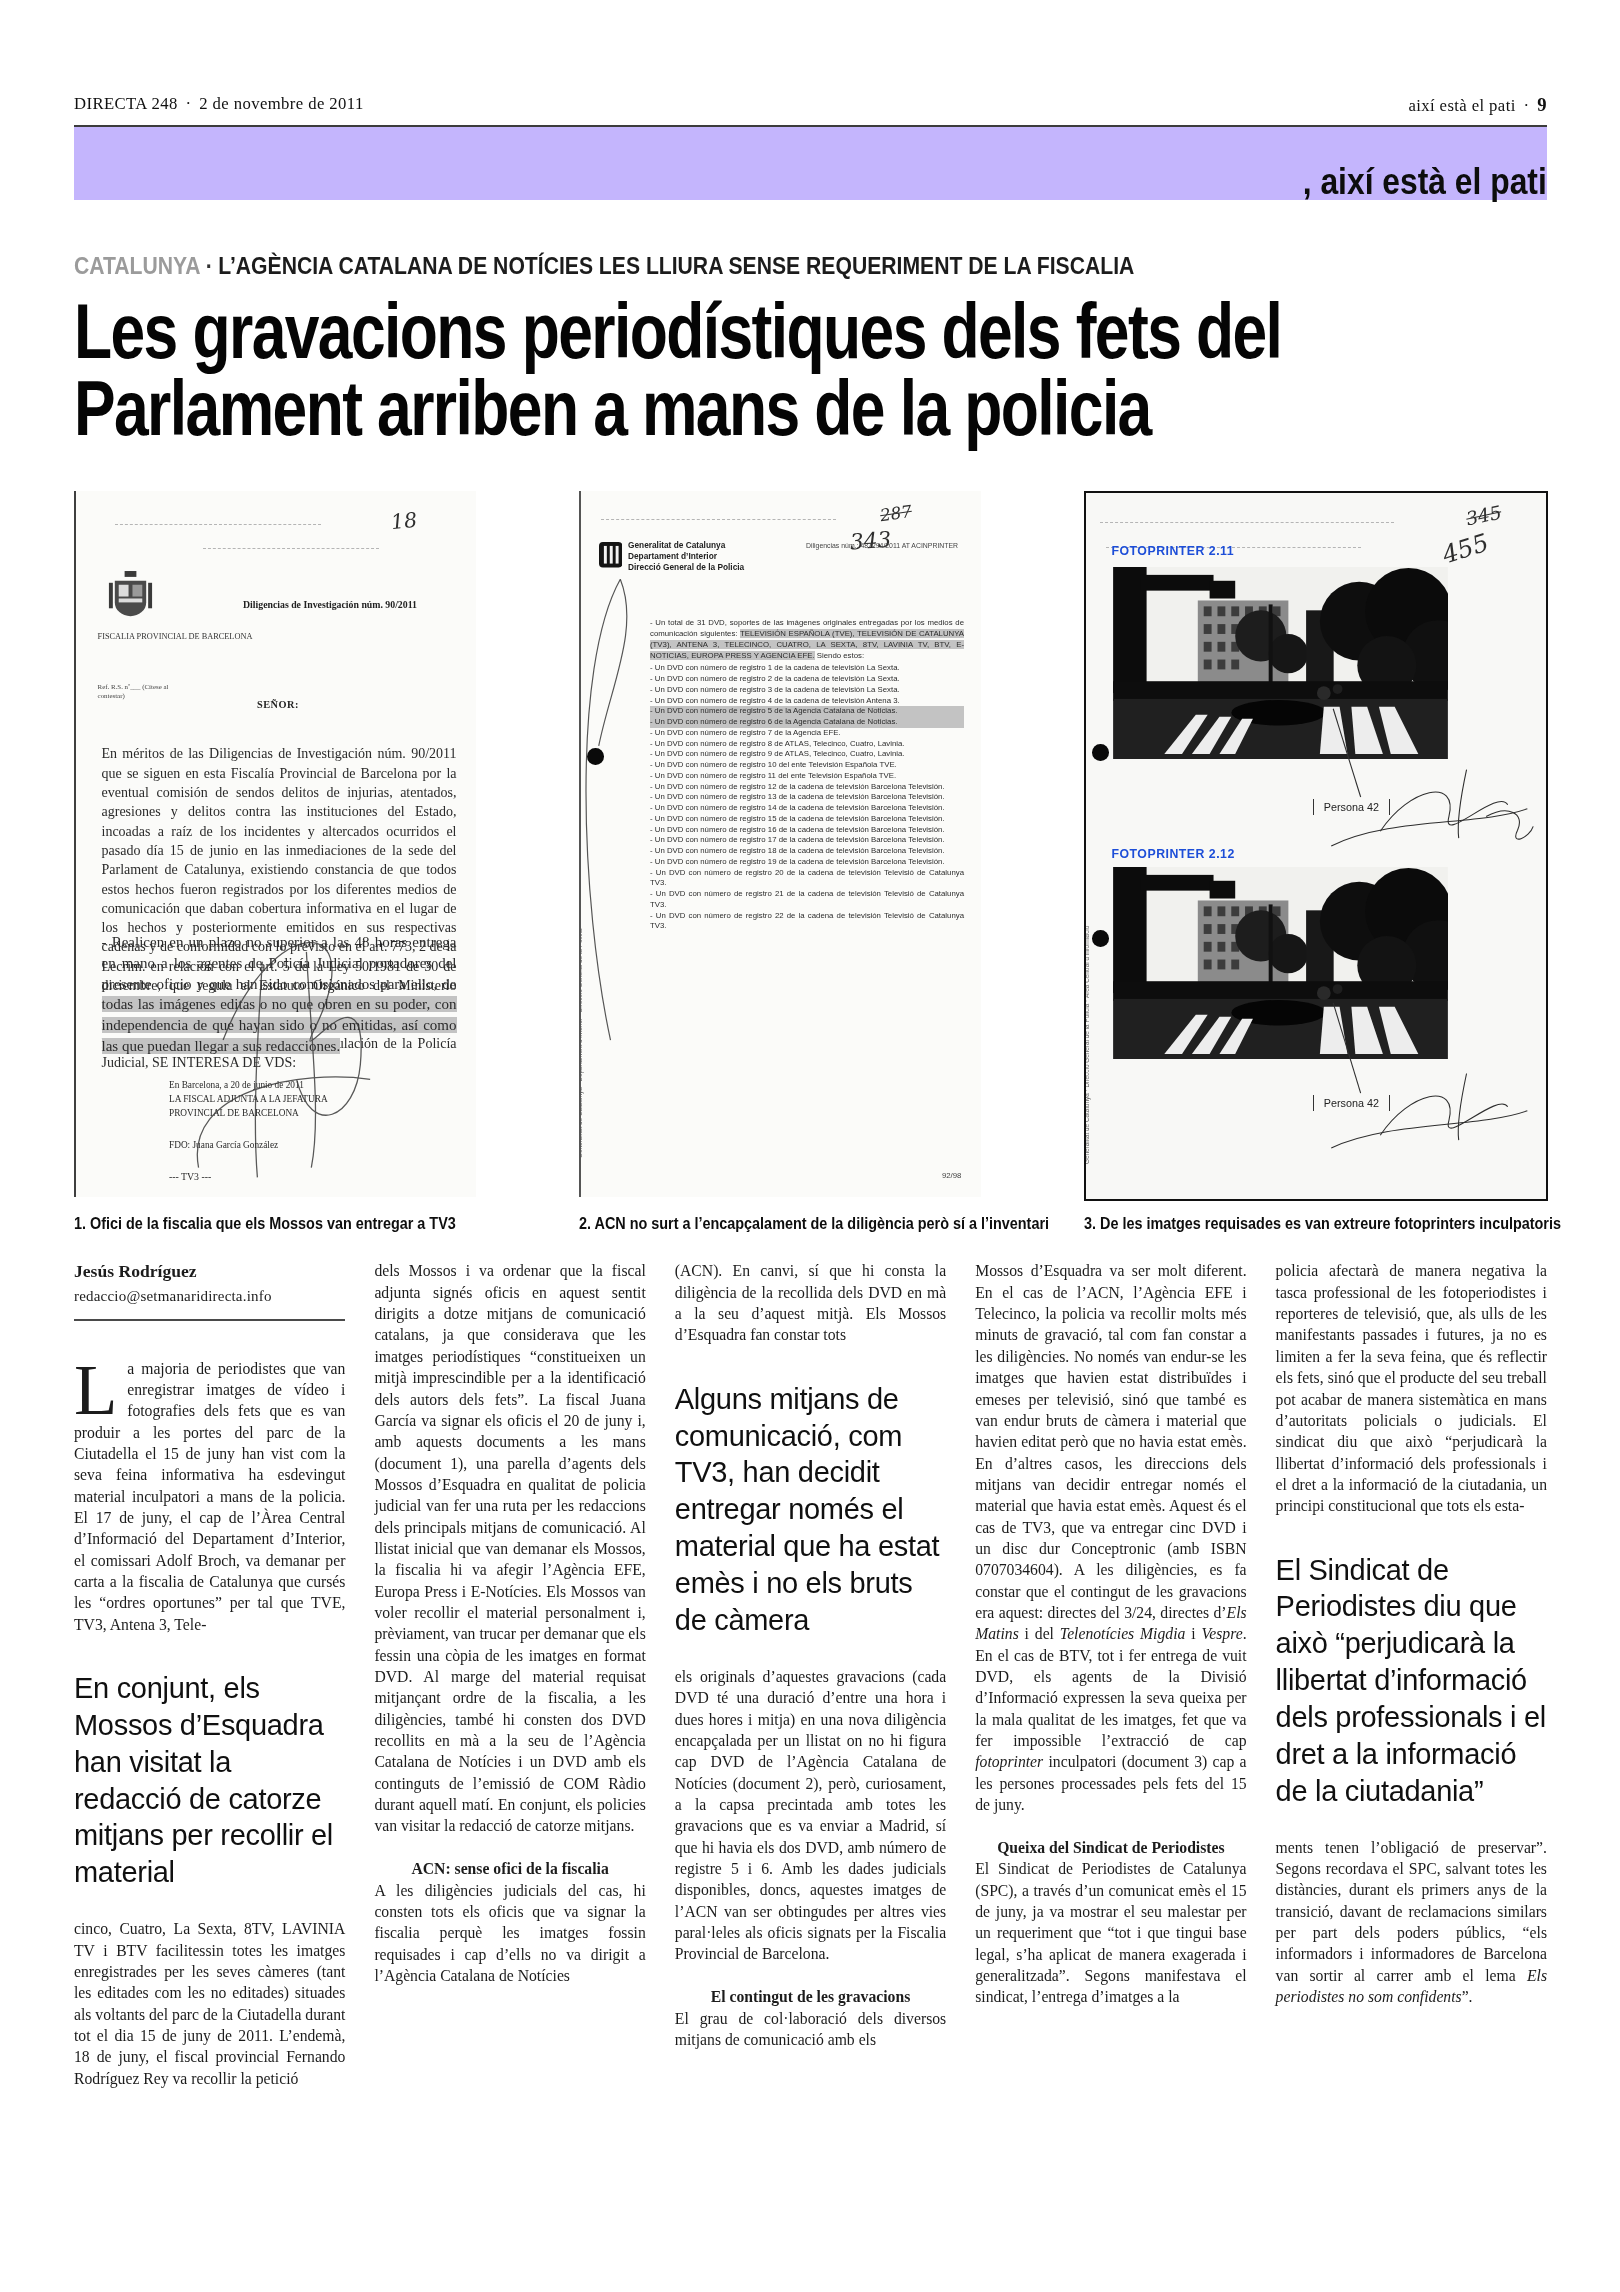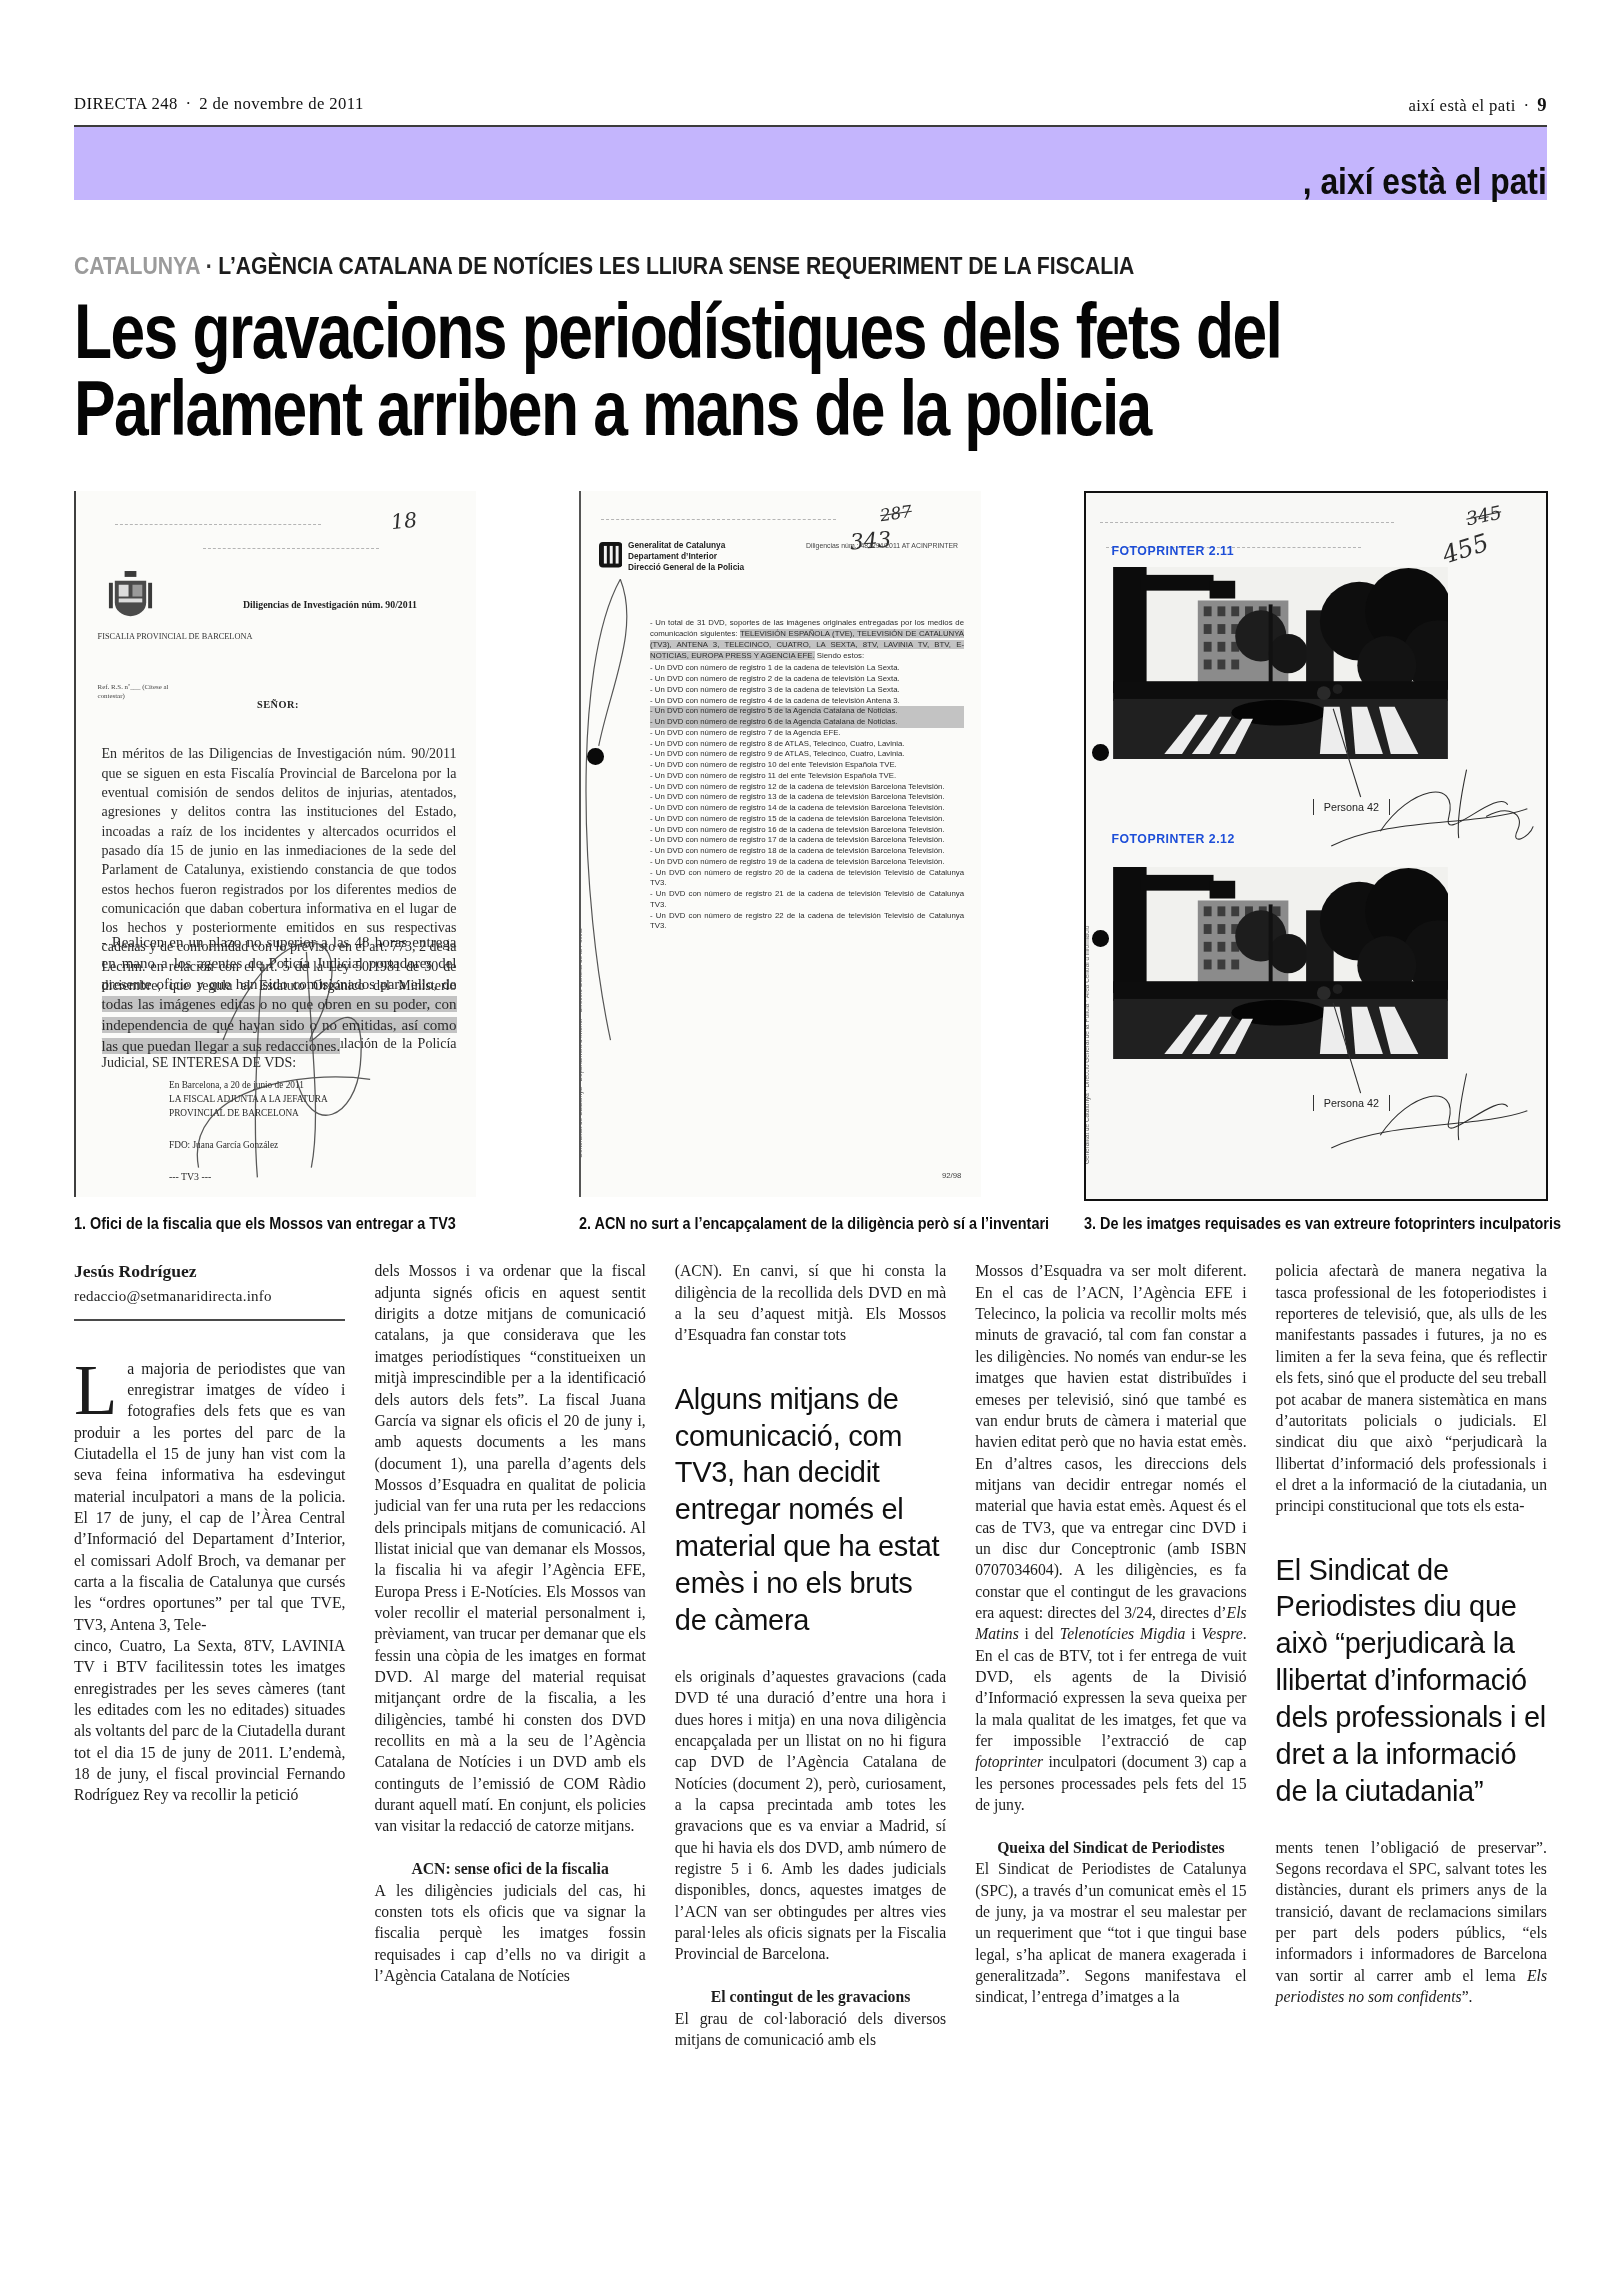--- a/index.html
+++ b/index.html
@@ -282,21 +282,21 @@
             <circle cx="228" cy="124" r="5" fill="#1f1f1f"></circle>
           </symbol>
         </svg>
 
         <div class="d3-label" style="top:51px;">FOTOPRINTER 2.11</div>
         <svg class="d3-photo" style="top:74px;" viewBox="0 0 340 195">
           <use href="#street-scene"></use>
         </svg>
         <span class="d3-callout" style="left:227px;top:306px;">Persona 42</span>
 
-        <div class="d3-label" style="top:339px;">FOTOPRINTER 2.12</div>
+        <div class="d3-label" style="top:354px;">FOTOPRINTER 2.12</div>
         <svg class="d3-photo" style="top:374px;" viewBox="0 0 340 195">
           <use href="#street-scene"></use>
         </svg>
         <span class="d3-callout" style="left:227px;top:602px;">Persona 42</span>
 
         <svg class="svgoverlay" width="464" height="706" viewBox="0 0 473 720">
           <g stroke="#2e2e2e" stroke-width="1.1" fill="none">
             <line x1="252" y1="220" x2="280" y2="310"></line>
             <line x1="252" y1="520" x2="280" y2="612"></line>
             <path d="M300 345 C 330 300, 380 290, 370 330 C 362 360, 420 300, 430 318"></path>
@@ -320,20 +320,21 @@
       <div class="caption"><span class="caption-inner">3. De les imatges requisades es van extreure fotoprinters inculpatoris</span></div>
     </div>
 
     <div class="art">
 
       <div class="col">
         <div class="byline-name">Jesús Rodríguez</div>
         <div class="byline-mail">redaccio@setmanaridirecta.info</div>
         <div class="byline-rule"></div>
         <p class="lead"><span class="dropcap">L</span><span>a majoria de periodistes que van enregistrar imatges de vídeo i fotografies dels fets que es van produir a les portes del parc de la Ciutadella el 15 de juny han vist com la seva feina informativa ha esdevingut material inculpatori a mans de la policia. El 17 de juny, el cap de l’Àrea Central d’Informació del Departament d’Interior, el comissari Adolf Broch, va demanar per carta a la fiscalia de Catalunya que cursés les “ordres oportunes” per tal que TVE, TV3, Antena 3, Tele-</span></p>
+        <div class="pullquote">En conjunt, els Mossos d’Esquadra han visitat la redacció de catorze mitjans per recollir el material</div>
         <p>cinco, Cuatro, La Sexta, 8TV, LAVINIA TV i BTV facilitessin totes les imatges enregistrades per les seves càmeres (tant les editades com les no editades) situades als voltants del parc de la Ciutadella durant tot el dia 15 de juny de 2011. L’endemà, 18 de juny, el fiscal provincial Fernando Rodríguez Rey va recollir la petició</p>
       </div>
 
       <div class="col">
         <p>dels Mossos i va ordenar que la fiscal adjunta signés oficis en aquest sentit dirigits a dotze mitjans de comunicació catalans, ja que considerava que les imatges periodístiques “constitueixen un mitjà imprescindible per a la identificació dels autors dels fets”. La fiscal Juana García va signar els oficis el 20 de juny i, amb aquests documents a les mans (document 1), una parella d’agents dels Mossos d’Esquadra en qualitat de policia judicial van fer una ruta per les redaccions dels principals mitjans de comunicació. Al llistat inicial que van demanar els Mossos, la fiscalia hi va afegir l’Agència EFE, Europa Press i E-Notícies. Els Mossos van voler recollir el material personalment i, prèviament, van trucar per demanar que els fessin una còpia de les imatges en format DVD. Al marge del material requisat mitjançant ordre de la fiscalia, a les diligències, també hi consten dos DVD recollits en mà a la seu de l’Agència Catalana de Notícies i un DVD amb els continguts de l’emissió de COM Ràdio durant aquell matí. En conjunt, els policies van visitar la redacció de catorze mitjans.</p>
         <p class="subhead">ACN: sense ofici de la fiscalia</p>
         <p>A les diligències judicials del cas, hi consten tots els oficis que va signar la fiscalia perquè les imatges fossin requisades i cap d’ells no va dirigit a l’Agència Catalana de Notícies</p>
       </div>
 
       <div class="col">

